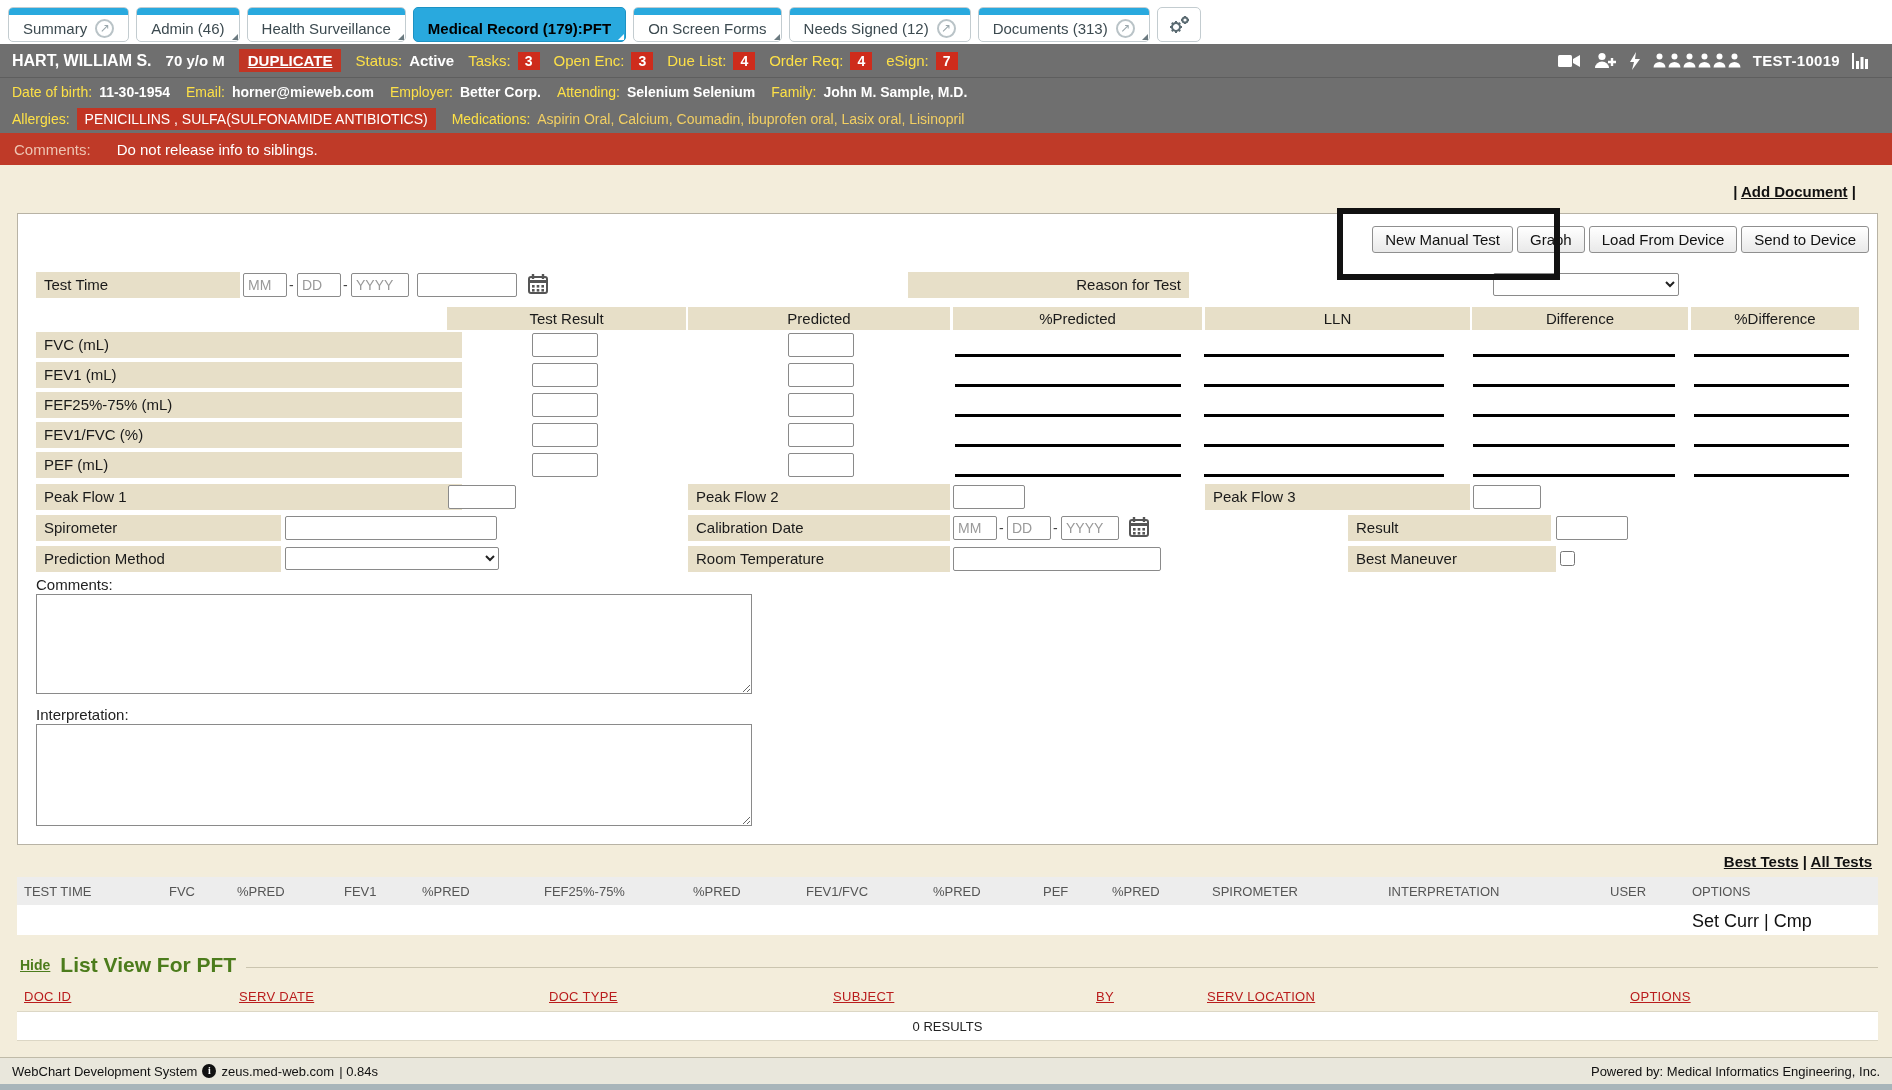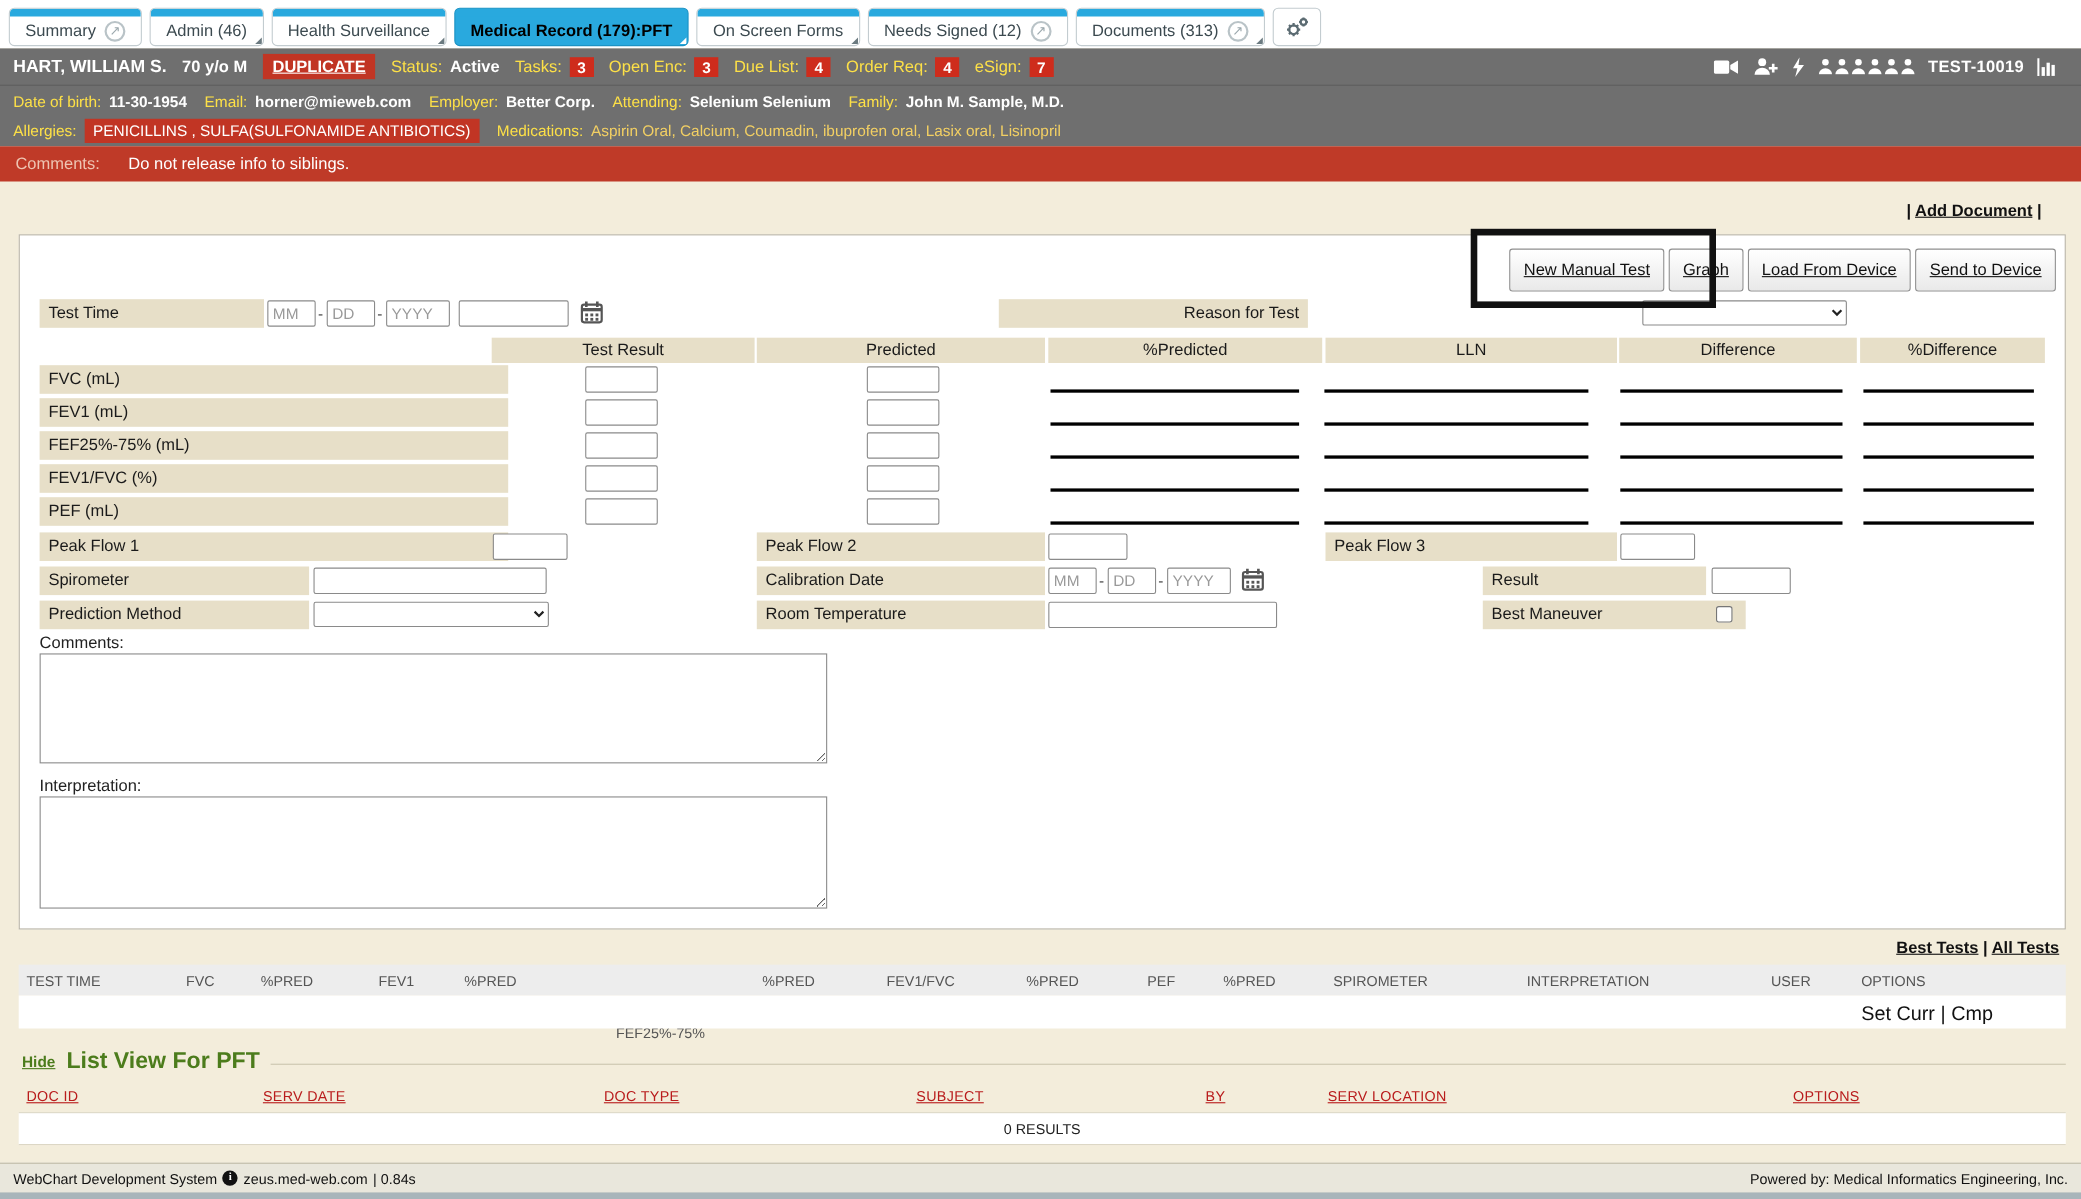--- a/index.html
+++ b/index.html
@@ -46,22 +46,22 @@
   .combar { background:#bf3a28; height:32px; display:flex; align-items:center; gap:26px; padding:0 14px; font-size:15px; }
   .combar .clabel { color:#eec4b2; }
   .combar .ctext { color:#fff; }
   
   .adddoc { text-align:right; padding:18px 36px 10px; font-size:15px; font-weight:bold; height:48px; }
   .adddoc a { color:#111; text-decoration:underline; cursor:pointer; }
   .sep { font-weight:bold; color:#111; }
   
   .panel { position:relative; margin:0 14px 0 17px; height:632px; background:#fff; border:1px solid #b8b3a5; }
   .toolbar { position:absolute; top:12px; right:8px; display:flex; gap:4px; }
-  .btn { font-family:"Liberation Sans",sans-serif; font-size:15px; color:#111; padding:3px 12px; height:39px;
-    background:linear-gradient(#ffffff,#e9e9e9); border:1px solid #8f8f8f; border-radius:3px; cursor:pointer; white-space:nowrap;text-decoration:underline; }
+  .btn { font-family:"Liberation Sans",sans-serif; font-size:15px; color:#111; padding:3px 12px; height:27px;
+    background:linear-gradient(#ffffff,#e9e9e9); border:1px solid #8f8f8f; border-radius:3px; cursor:pointer; white-space:nowrap; }
   .annotation { position:absolute; left:1319px; top:-6px; width:223px; height:72px;
     border:6px solid #111; z-index:40; pointer-events:none; }
   .cell { position:absolute; background:#e7dfc8; font-size:15px; line-height:26px; height:26px; padding-left:8px; }
   .cell.r { text-align:right; padding-right:8px; }
   .colhead { position:absolute; top:93px; height:23px; background:#e7dfc8; font-size:15px; line-height:23px; text-align:center; }
   .in { position:absolute; height:24px; border:1px solid #8a8a8a; border-radius:2px; font-size:14px;
     padding:0 4px; font-family:"Liberation Sans",sans-serif; color:#222; background:#fff; }
   .in::placeholder { color:#999; }
   .dash { position:absolute; font-size:14px; color:#444; top:4px; }
   .uline { position:absolute; height:3px; background:#000; }
@@ -385,21 +385,21 @@
       </svg>
       <div class="cell" style="left:1330px; top:0; width:203px;">Result</div>
       <input class="in" style="left: 1538px; top: 1px; width: 72px;">
     </div>
 
     <div class="grow" style="top:332px;">
       <div class="cell" style="left:18px; top:0; width:245px;">Prediction Method</div>
       <select class="in" style="left:267px; top:1px; width:214px; height:23px;"></select>
       <div class="cell" style="left:670px; top:0; width:262px;">Room Temperature</div>
       <input class="in" style="left: 935px; top: 1px; width: 208px;">
-      <div class="cell" style="left:1330px; top:0; width:239px;">Best Maneuver</div>
+      <div class="cell" style="left:1330px; top:0; width:208px;">Best Maneuver</div>
       <input type="checkbox" style="position: absolute; left: 1542px; top: 5px; width: 15px; height: 15px;">
     </div>
 
     <div class="flabel" style="left:18px; top:362px;">Comments:</div>
     <textarea class="ta" style="left: 18px; top: 380px; width: 716px; height: 100px;"></textarea>
     <div class="flabel" style="left:18px; top:492px;">Interpretation:</div>
     <textarea class="ta" style="left: 18px; top: 510px; width: 716px; height: 102px;"></textarea>
   </div>
 
   <div class="besttests">
@@ -407,21 +407,21 @@
     <span class="sep">|</span>
     <a>All Tests</a>
   </div>
 
   <div class="res-head">
     <span style="left:7px;">TEST TIME</span>
     <span style="left:152px;">FVC</span>
     <span style="left:220px;">%PRED</span>
     <span style="left:327px;">FEV1</span>
     <span style="left:405px;">%PRED</span>
-    <span style="left:543px;margin-top:48px;">FEF25%-75%</span>
+    <span style="left:527px;">FEF25%-75%</span>
     <span style="left:676px;">%PRED</span>
     <span style="left:789px;">FEV1/FVC</span>
     <span style="left:916px;">%PRED</span>
     <span style="left:1026px;">PEF</span>
     <span style="left:1095px;">%PRED</span>
     <span style="left:1195px;">SPIROMETER</span>
     <span style="left:1371px;">INTERPRETATION</span>
     <span style="left:1593px;">USER</span>
     <span style="left:1675px;">OPTIONS</span>
   </div>

